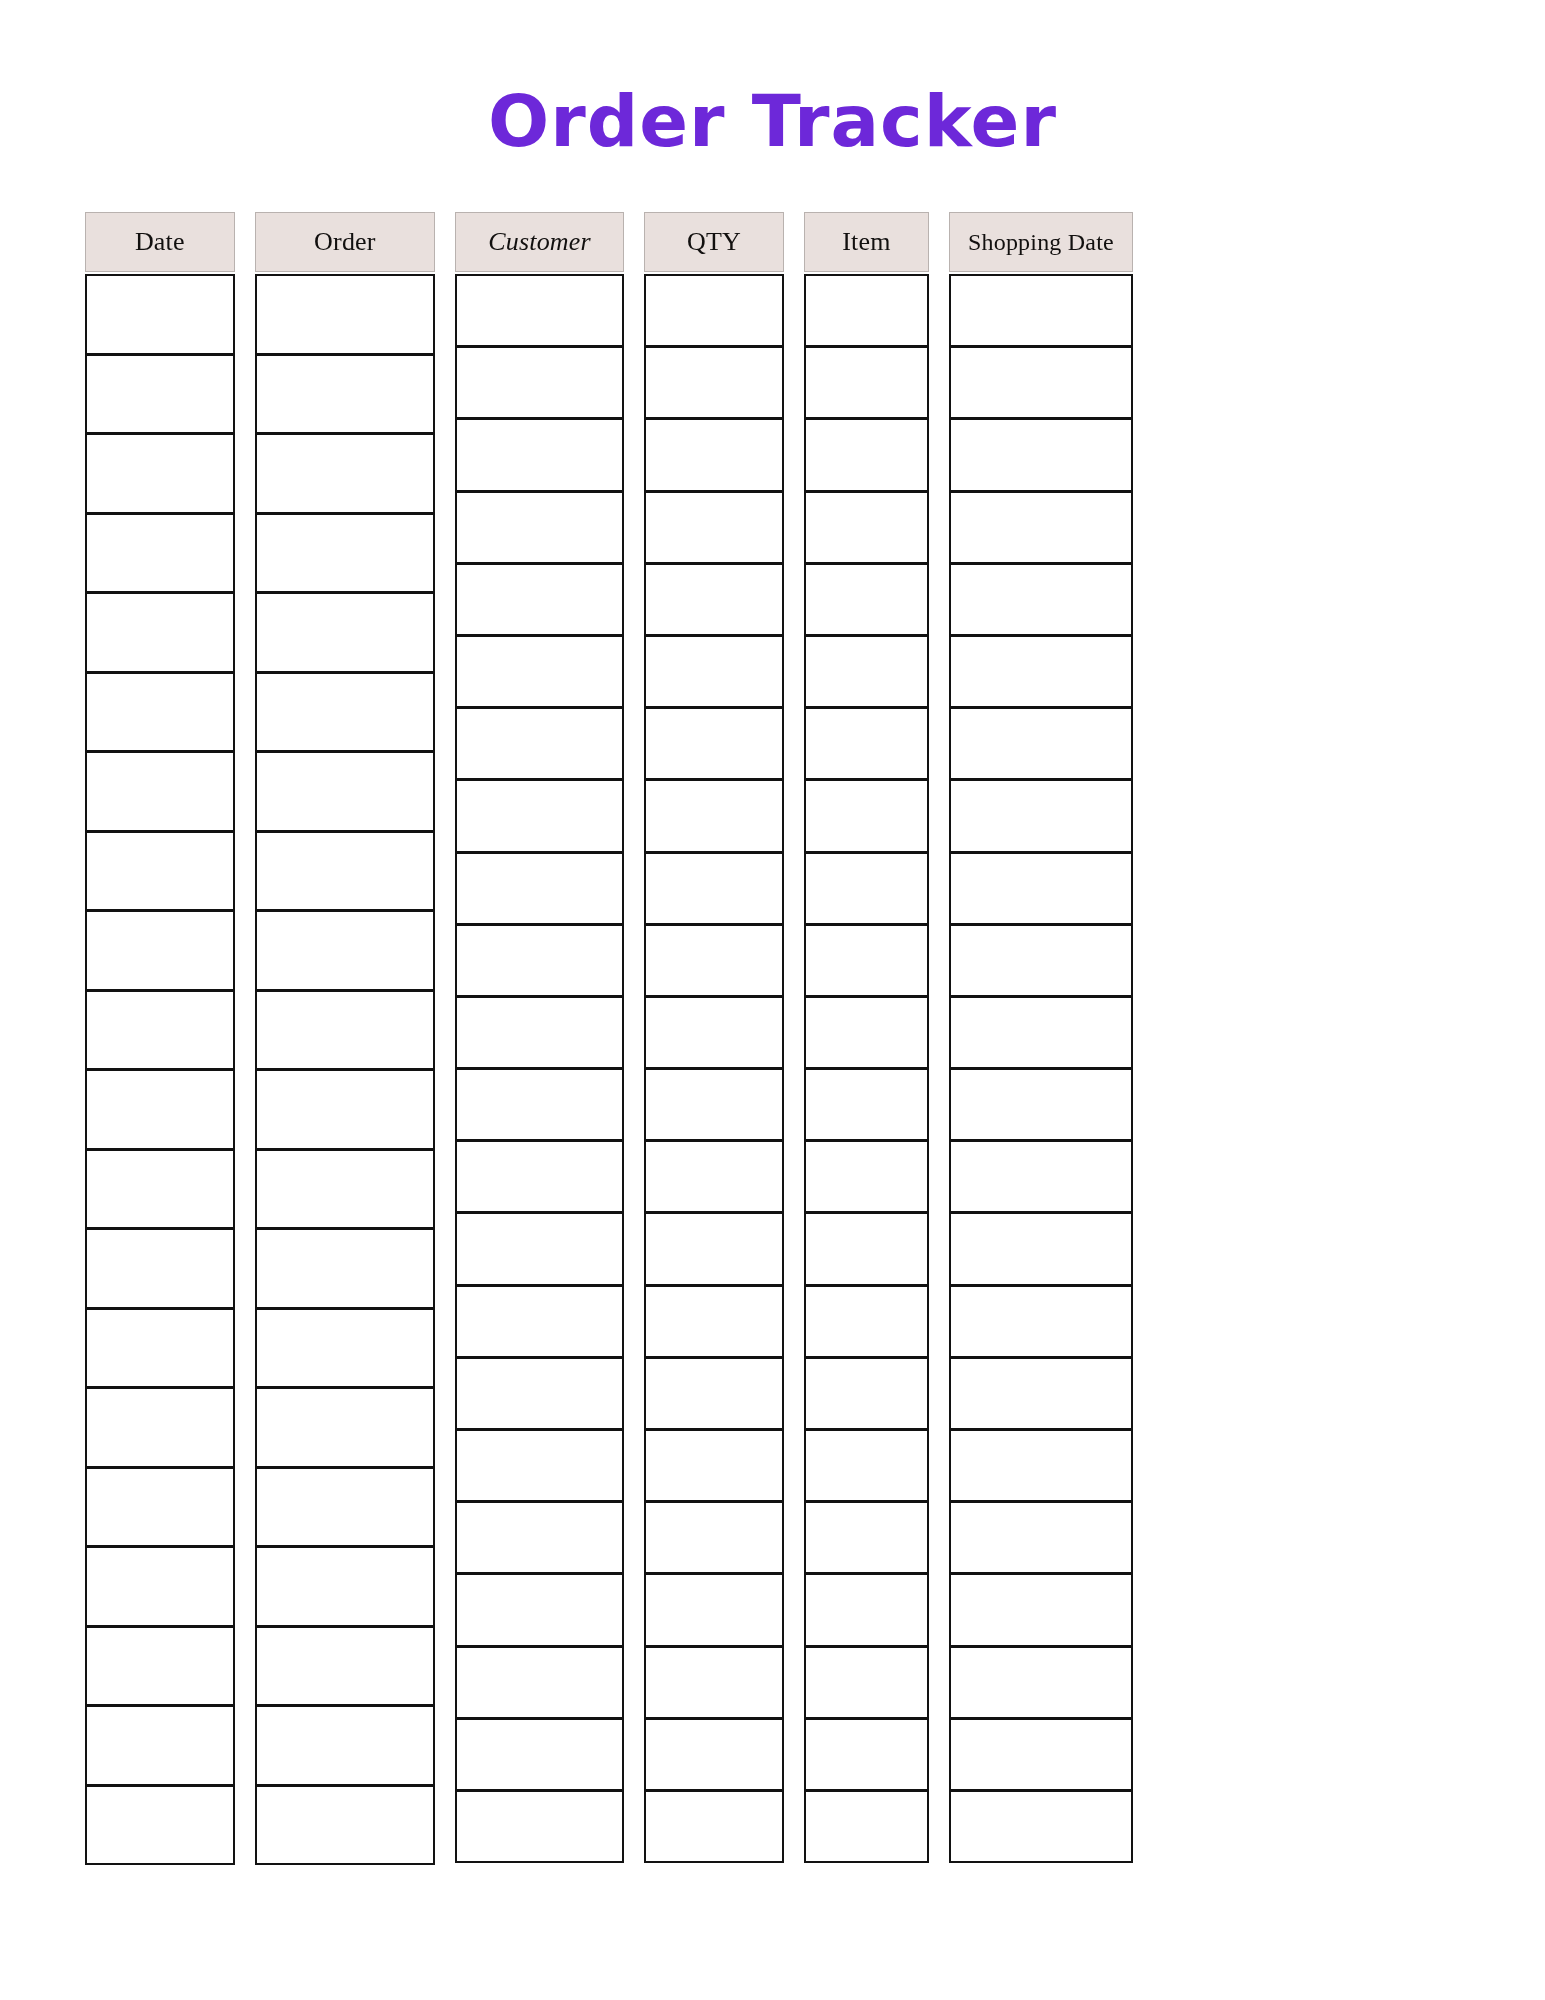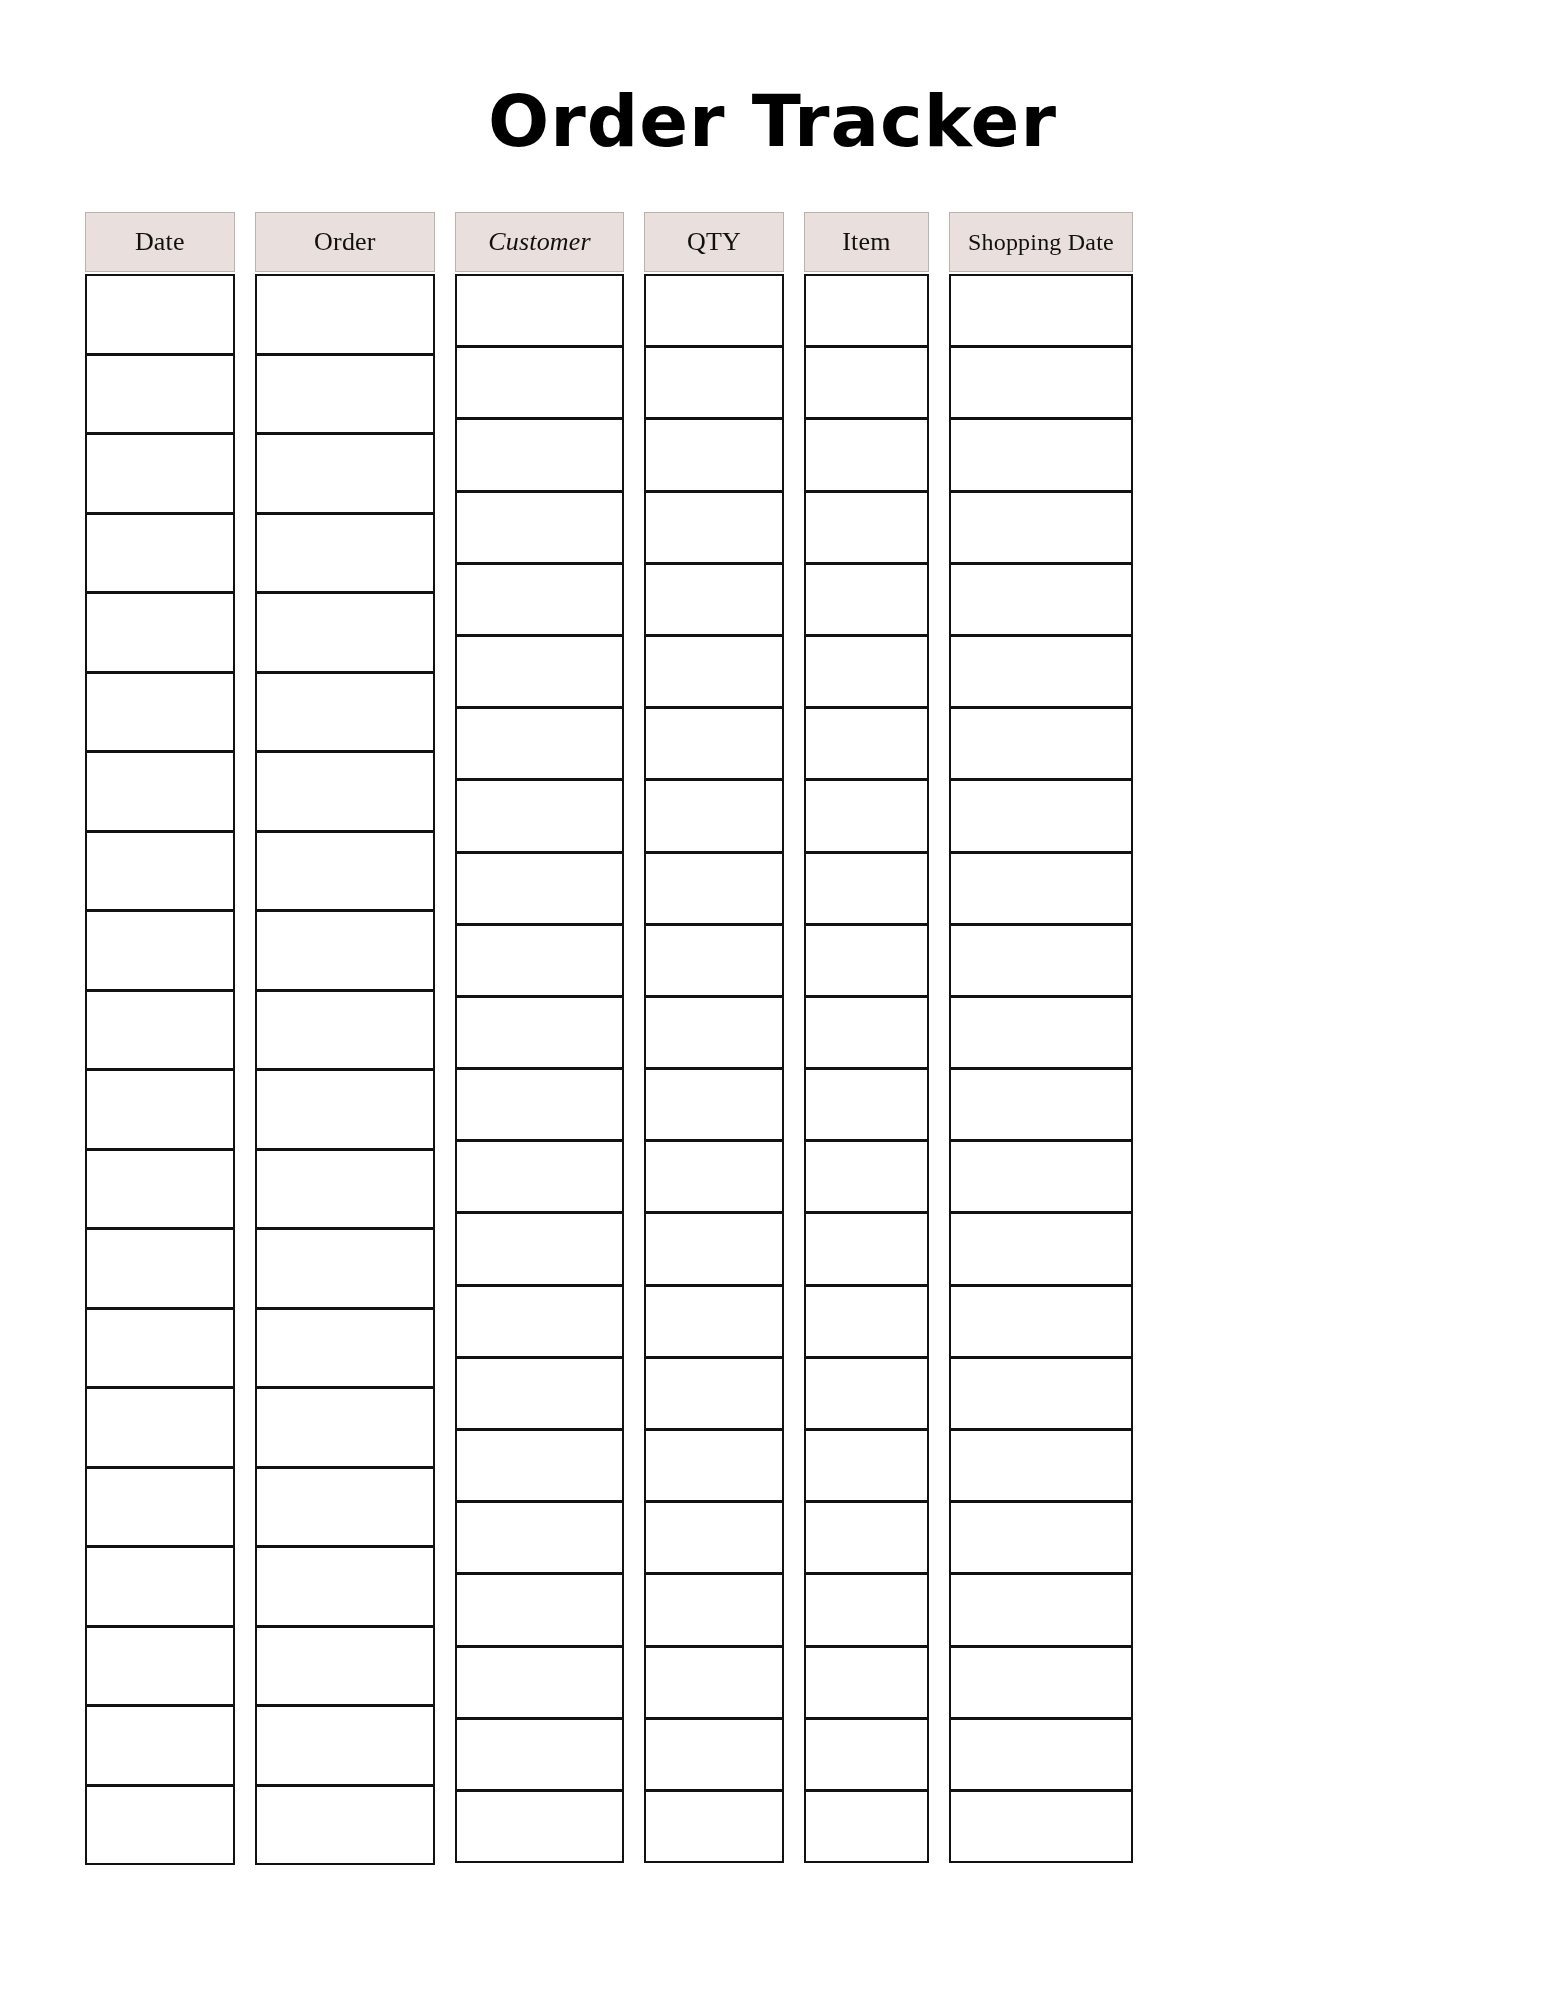--- a/index.html
+++ b/index.html
@@ -27,21 +27,21 @@
   .title {
     position: absolute;
     left: 0;
     top: 85px;
     width: 1545px;
     text-align: center;
     font-family: "DejaVu Sans", "Liberation Sans", sans-serif;
     font-weight: 700;
     font-size: 72px;
     letter-spacing: 1px;
-    color: #000000;
+    color: #6d28d9;
     line-height: 1.0;
     white-space: nowrap;
   }
 
   
   .tracker-table {
     position: absolute;
     left: 85px;
     top: 212px;
     width: 1048px;

